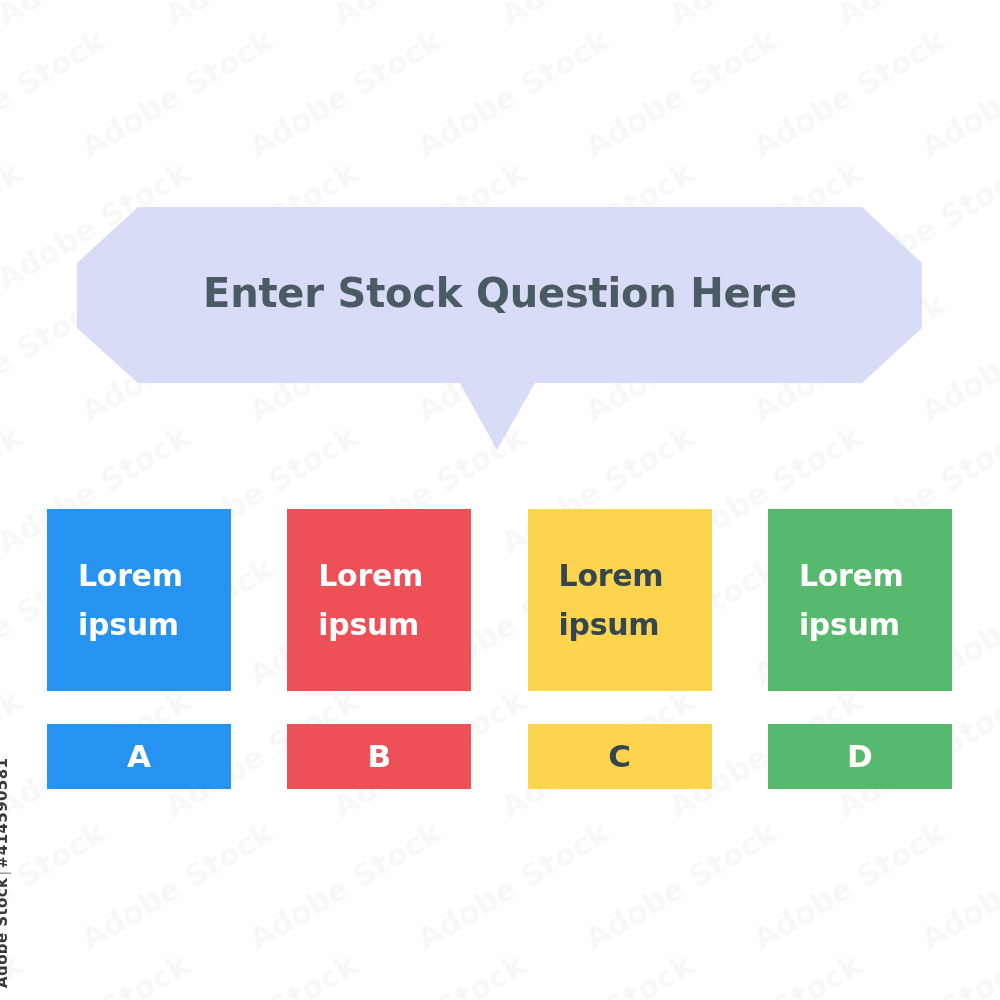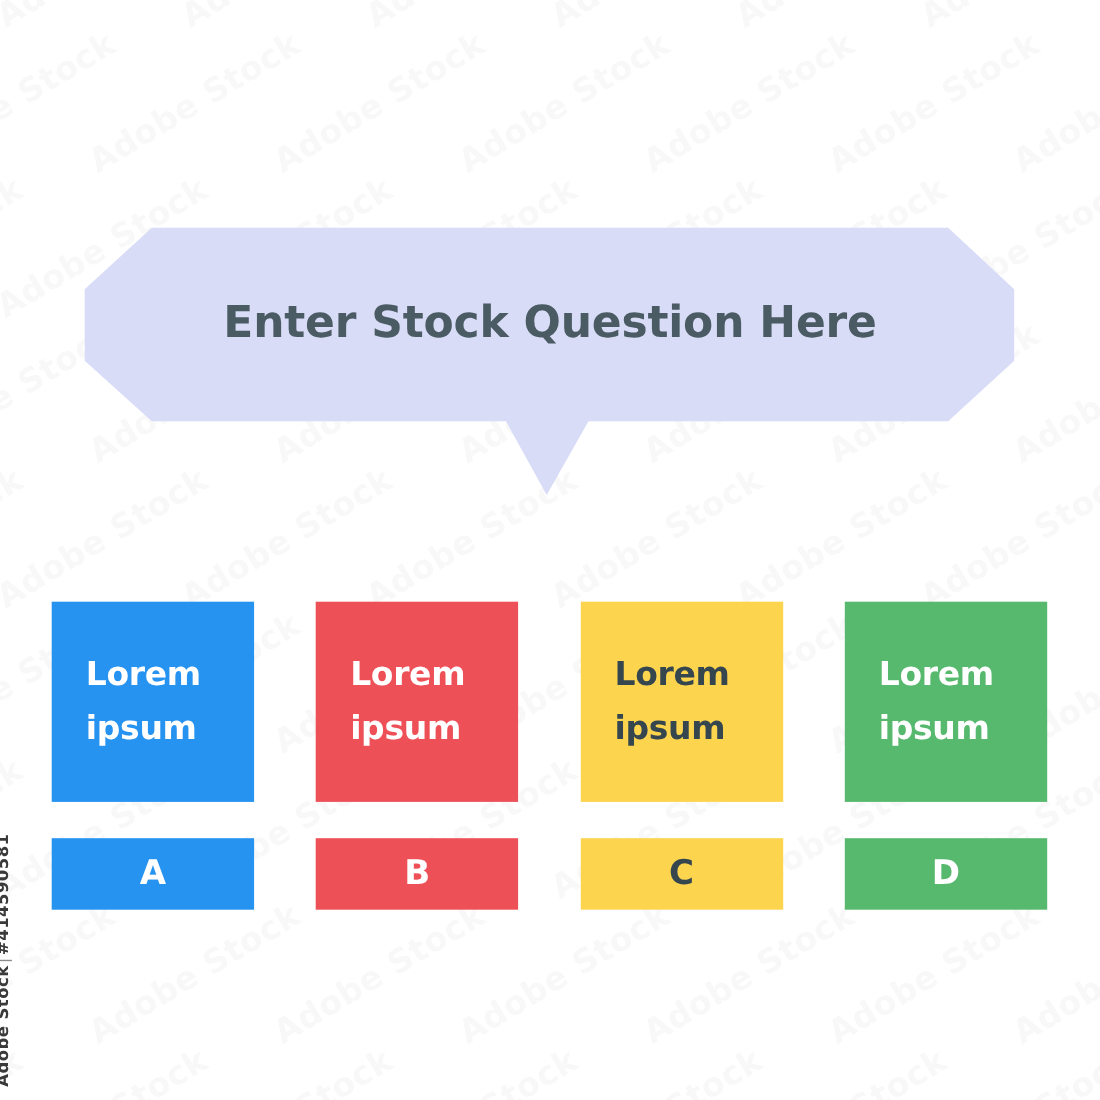--- a/index.html
+++ b/index.html
@@ -80,21 +80,20 @@
     display:grid;
     grid-template-columns:repeat(4, 184px);
     column-gap:56.3px;
     z-index:10;
   }
 
   .answer-col {
     display:flex;
     flex-direction:column;
     width:184px;
-    margin-top:38px;
   }
 
   .answer-card {
     width:184px;
     height:182px;
     display:flex;
     flex-direction:column;
     justify-content:center;
     padding-left:31px;
     padding-right:10px;

